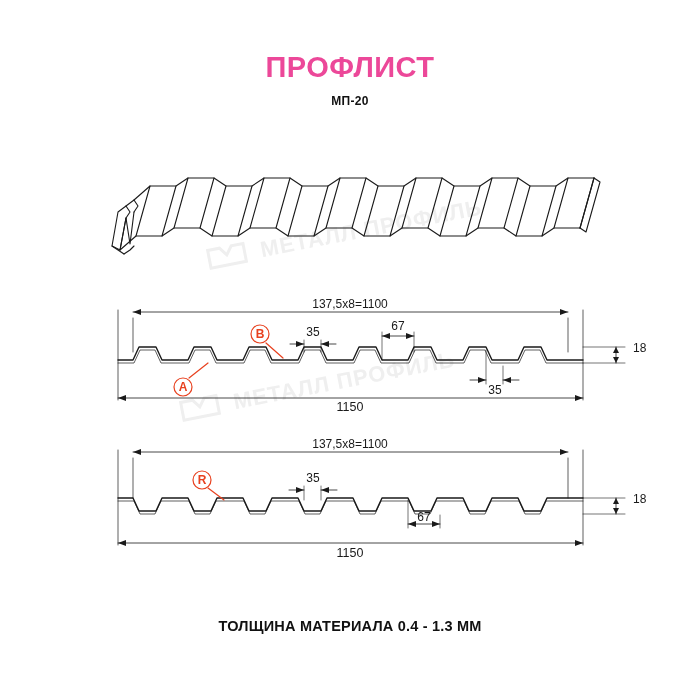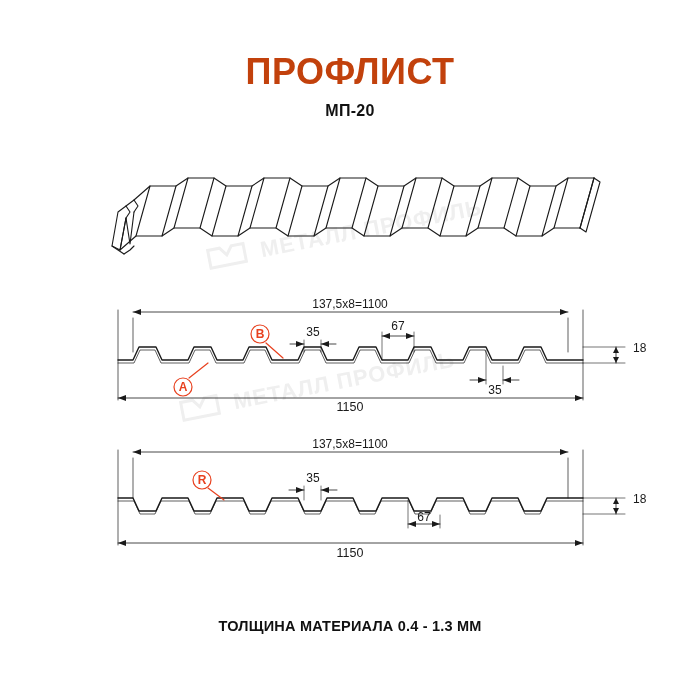--- a/index.html
+++ b/index.html
@@ -21,29 +21,29 @@
     height: 700px;
   }
   .title-block {
     position: absolute;
     left: 0;
     top: 52px;
     width: 700px;
     text-align: center;
   }
   .title {
-    font-size: 36px;
+    font-size: 29px;
     font-weight: bold;
     letter-spacing: 0.5px;
-    color: #c2410c;
+    color: #ec4899;
     line-height: 1.1;
   }
   .subtitle {
     margin-top: 10px;
-    font-size: 16px;
+    font-size: 12px;
     font-weight: bold;
     color: #111111;
     letter-spacing: 0.3px;
   }
   .footer-note {
     position: absolute;
     left: 0;
     top: 618px;
     width: 700px;
     text-align: center;

